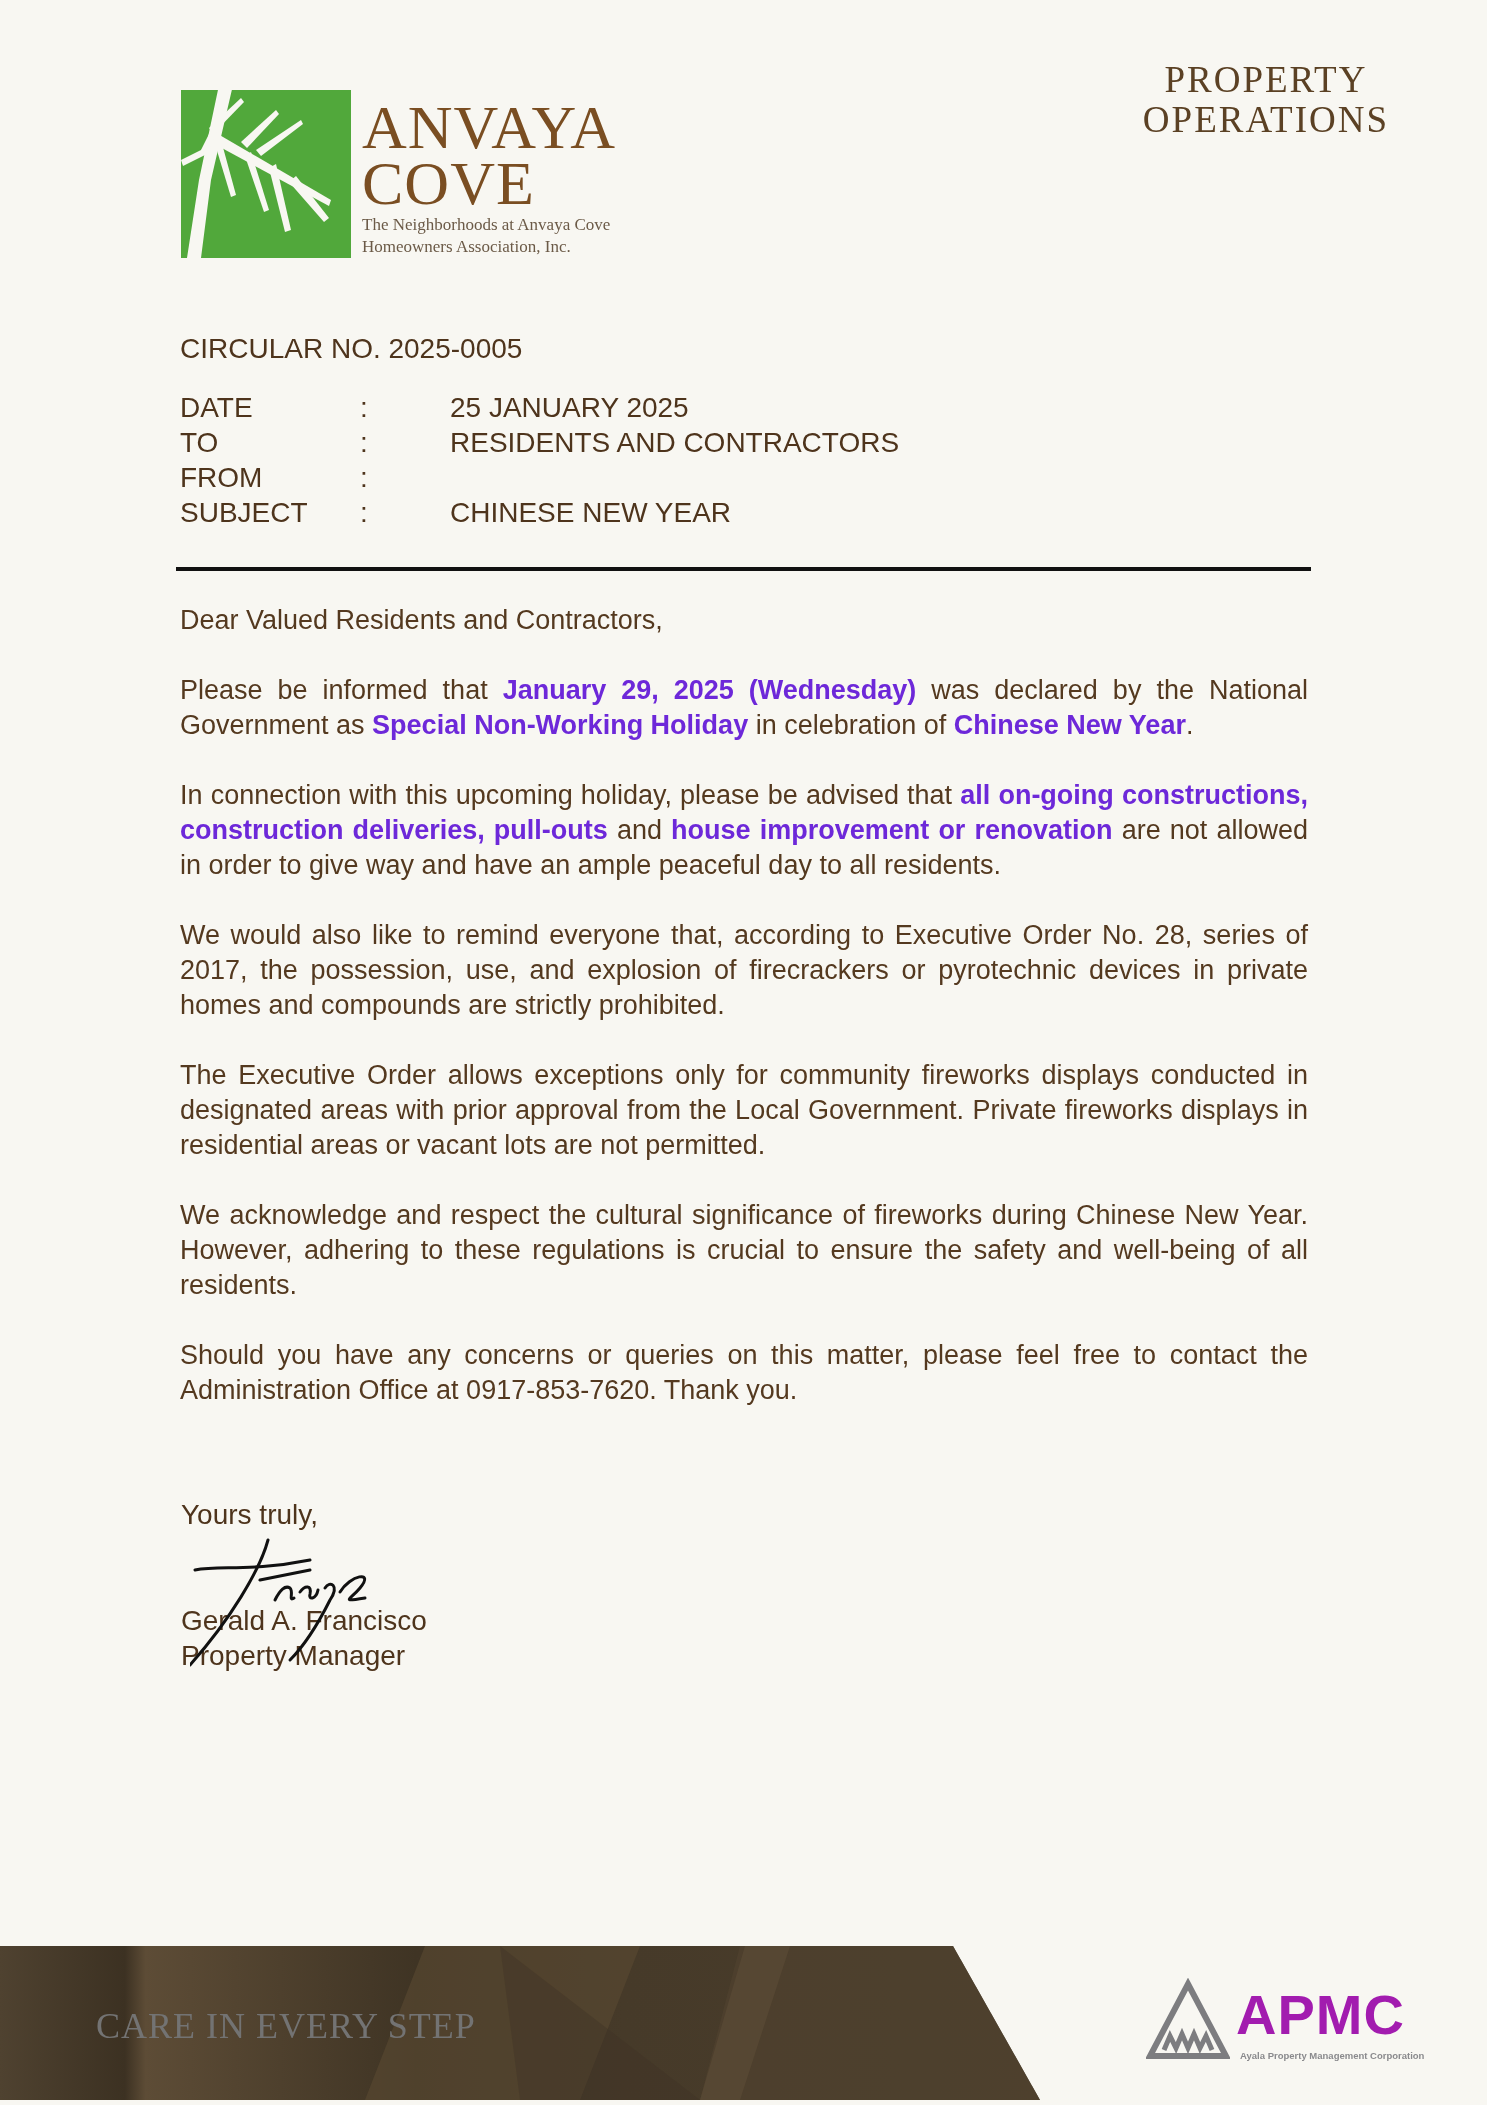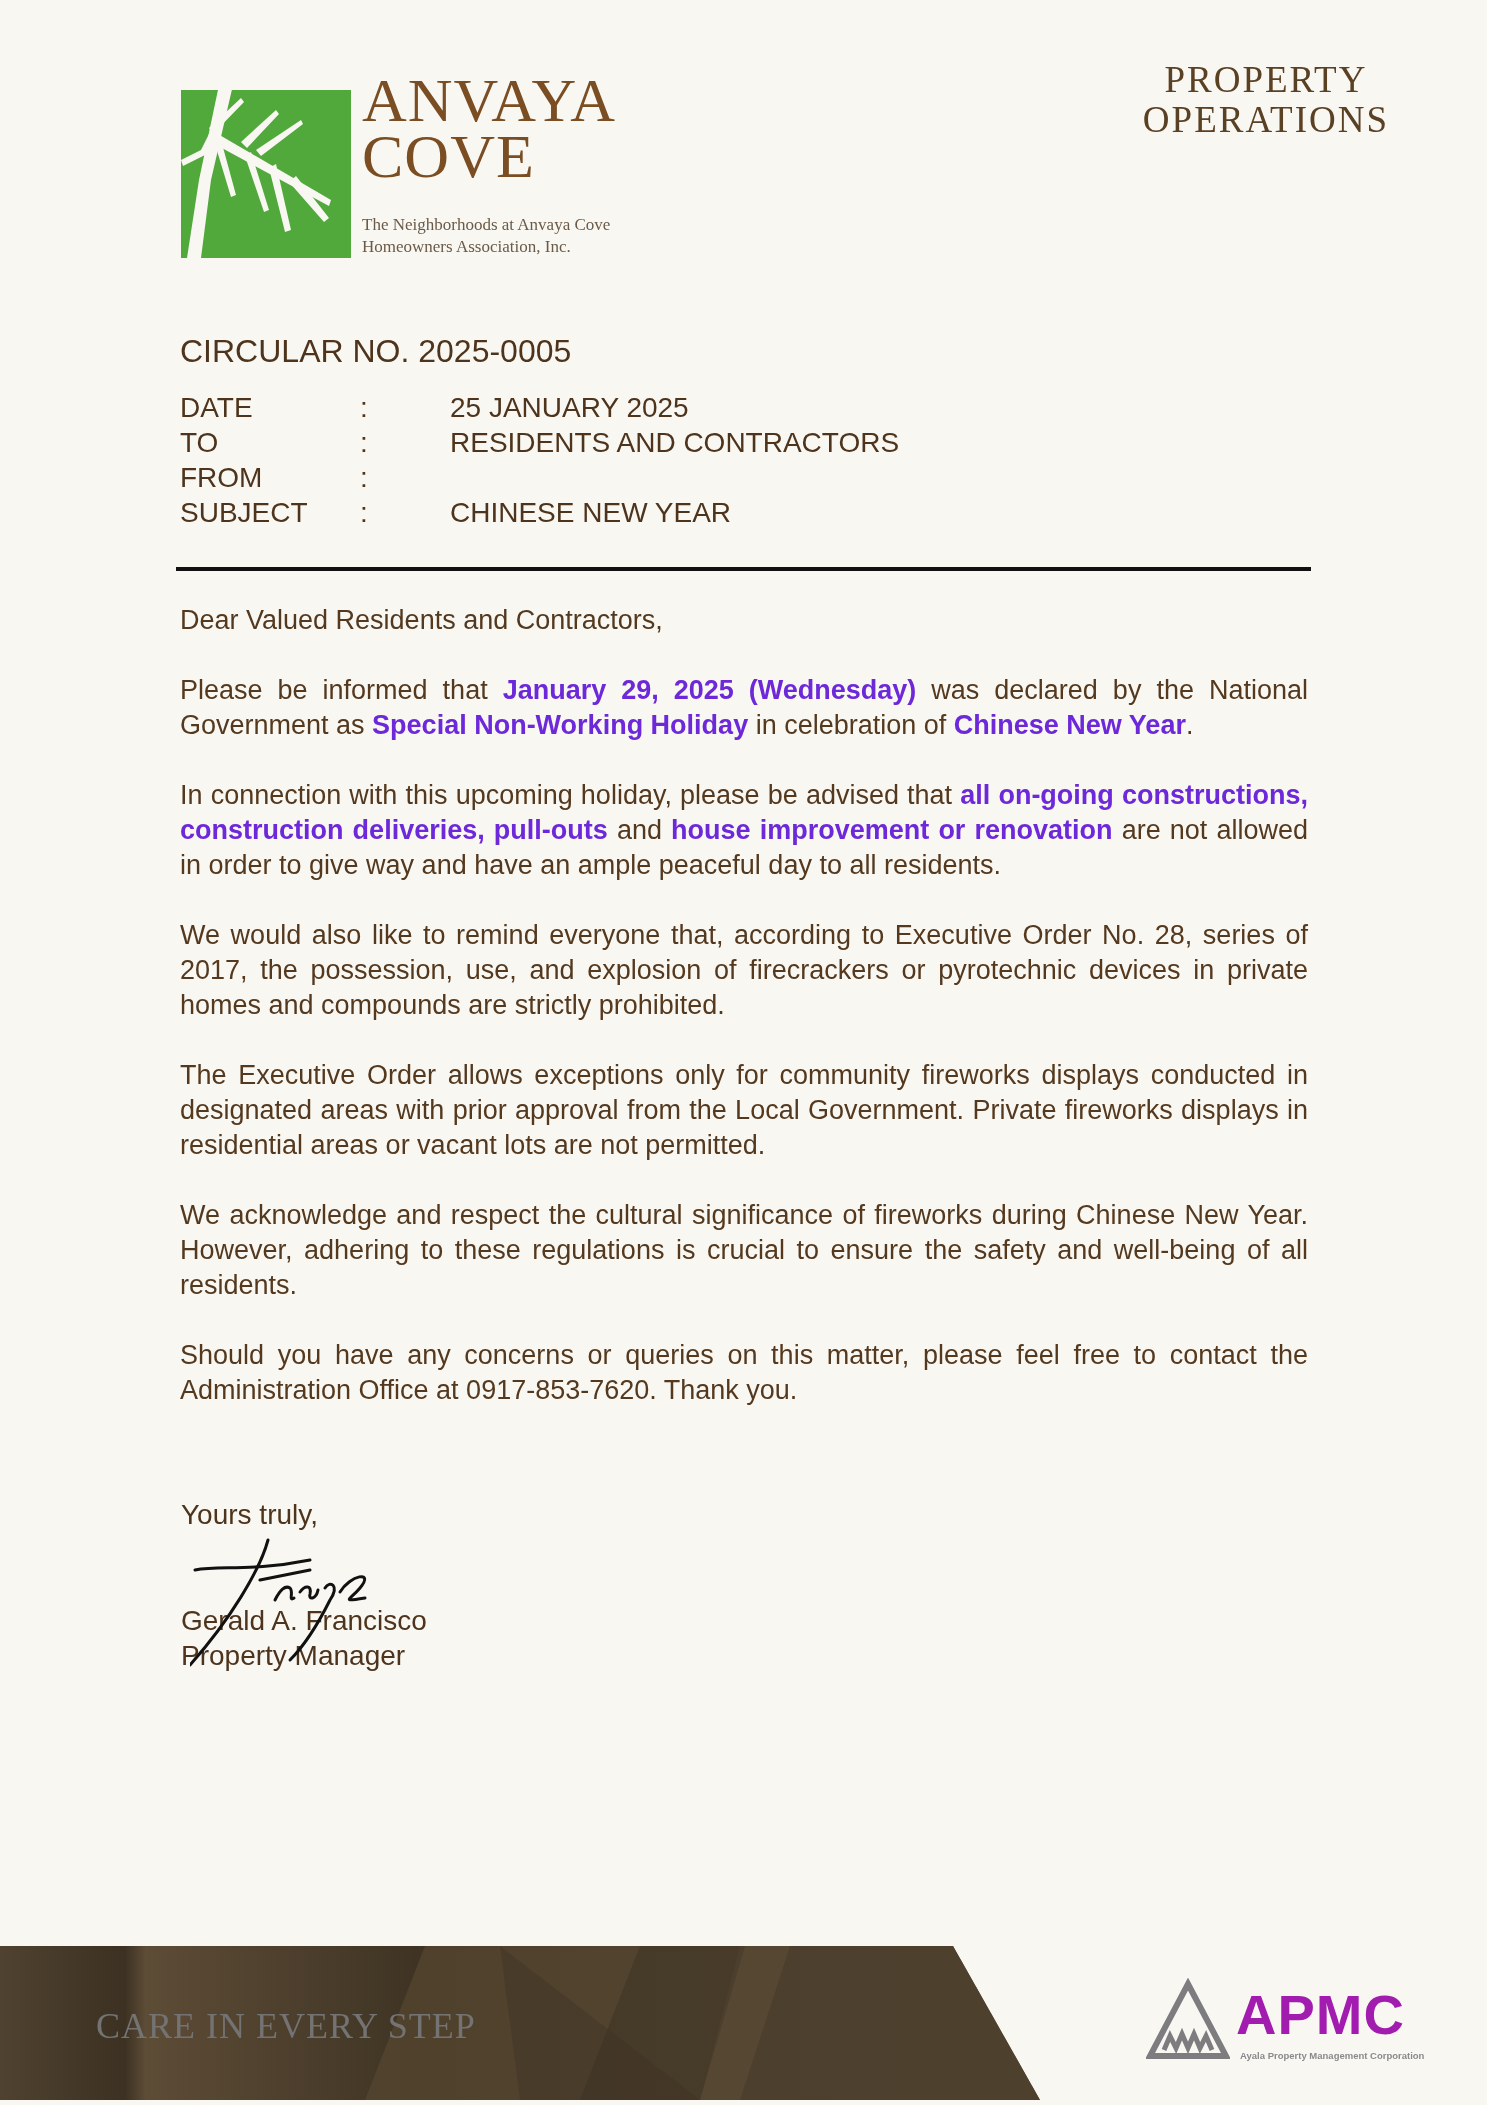--- a/index.html
+++ b/index.html
@@ -6,30 +6,30 @@
   body {
     width: 1487px; height: 2105px; position: relative; overflow: hidden;
     background: #f8f7f2;
     font-family: "Liberation Sans", "DejaVu Sans", sans-serif;
     color: #4e341c;
   }
   .abs { position: absolute; }
 
   
   .logo-mark { left: 181px; top: 90px; width: 170px; height: 168px; background: #51a83b; overflow: hidden; }
-  .logo-title { left: 362px; top: 72px; font-family: "Liberation Serif", "DejaVu Serif", serif; color: #7a4e22; font-size: 62px; line-height: 56px; letter-spacing: 1px; }
+  .logo-title { left: 362px; top: 99px; font-family: "Liberation Serif", "DejaVu Serif", serif; color: #7a4e22; font-size: 62px; line-height: 56px; letter-spacing: 1px; }
   .logo-title span { display: block; }
   .logo-sub { left: 362px; top: 214px; font-family: "Liberation Serif", "DejaVu Serif", serif; color: #6b5a47; font-size: 17px; line-height: 22px; }
   .logo-sub span { display: block; }
 
   .prop-ops { right: 98px; top: 60px; text-align: center; font-family: "Liberation Serif", "DejaVu Serif", serif; color: #5b4124; font-size: 37px; line-height: 40px; letter-spacing: 2px; }
   .prop-ops span { display: block; }
 
   
-  .circular { left: 180px; top: 333px; font-size: 32px; color: #4e341c; }
+  .circular { left: 180px; top: 333px; font-size: 28px; color: #4e341c; }
   .meta { left: 180px; top: 390px; font-size: 28px; }
   .meta-row { height: 35px; line-height: 35px; position: relative; width: 900px; }
   .meta-label { position: absolute; left: 0; }
   .meta-colon { position: absolute; left: 180px; }
   .meta-value { position: absolute; left: 270px; white-space: nowrap; }
   .rule { left: 176px; top: 567px; width: 1135px; height: 4px; background: #111; }
 
   
   .body-text { left: 180px; top: 603px; width: 1128px; font-size: 27px; line-height: 35px; color: #54391f; }
   .body-text p { margin: 0 0 35px 0; text-align: justify; }

